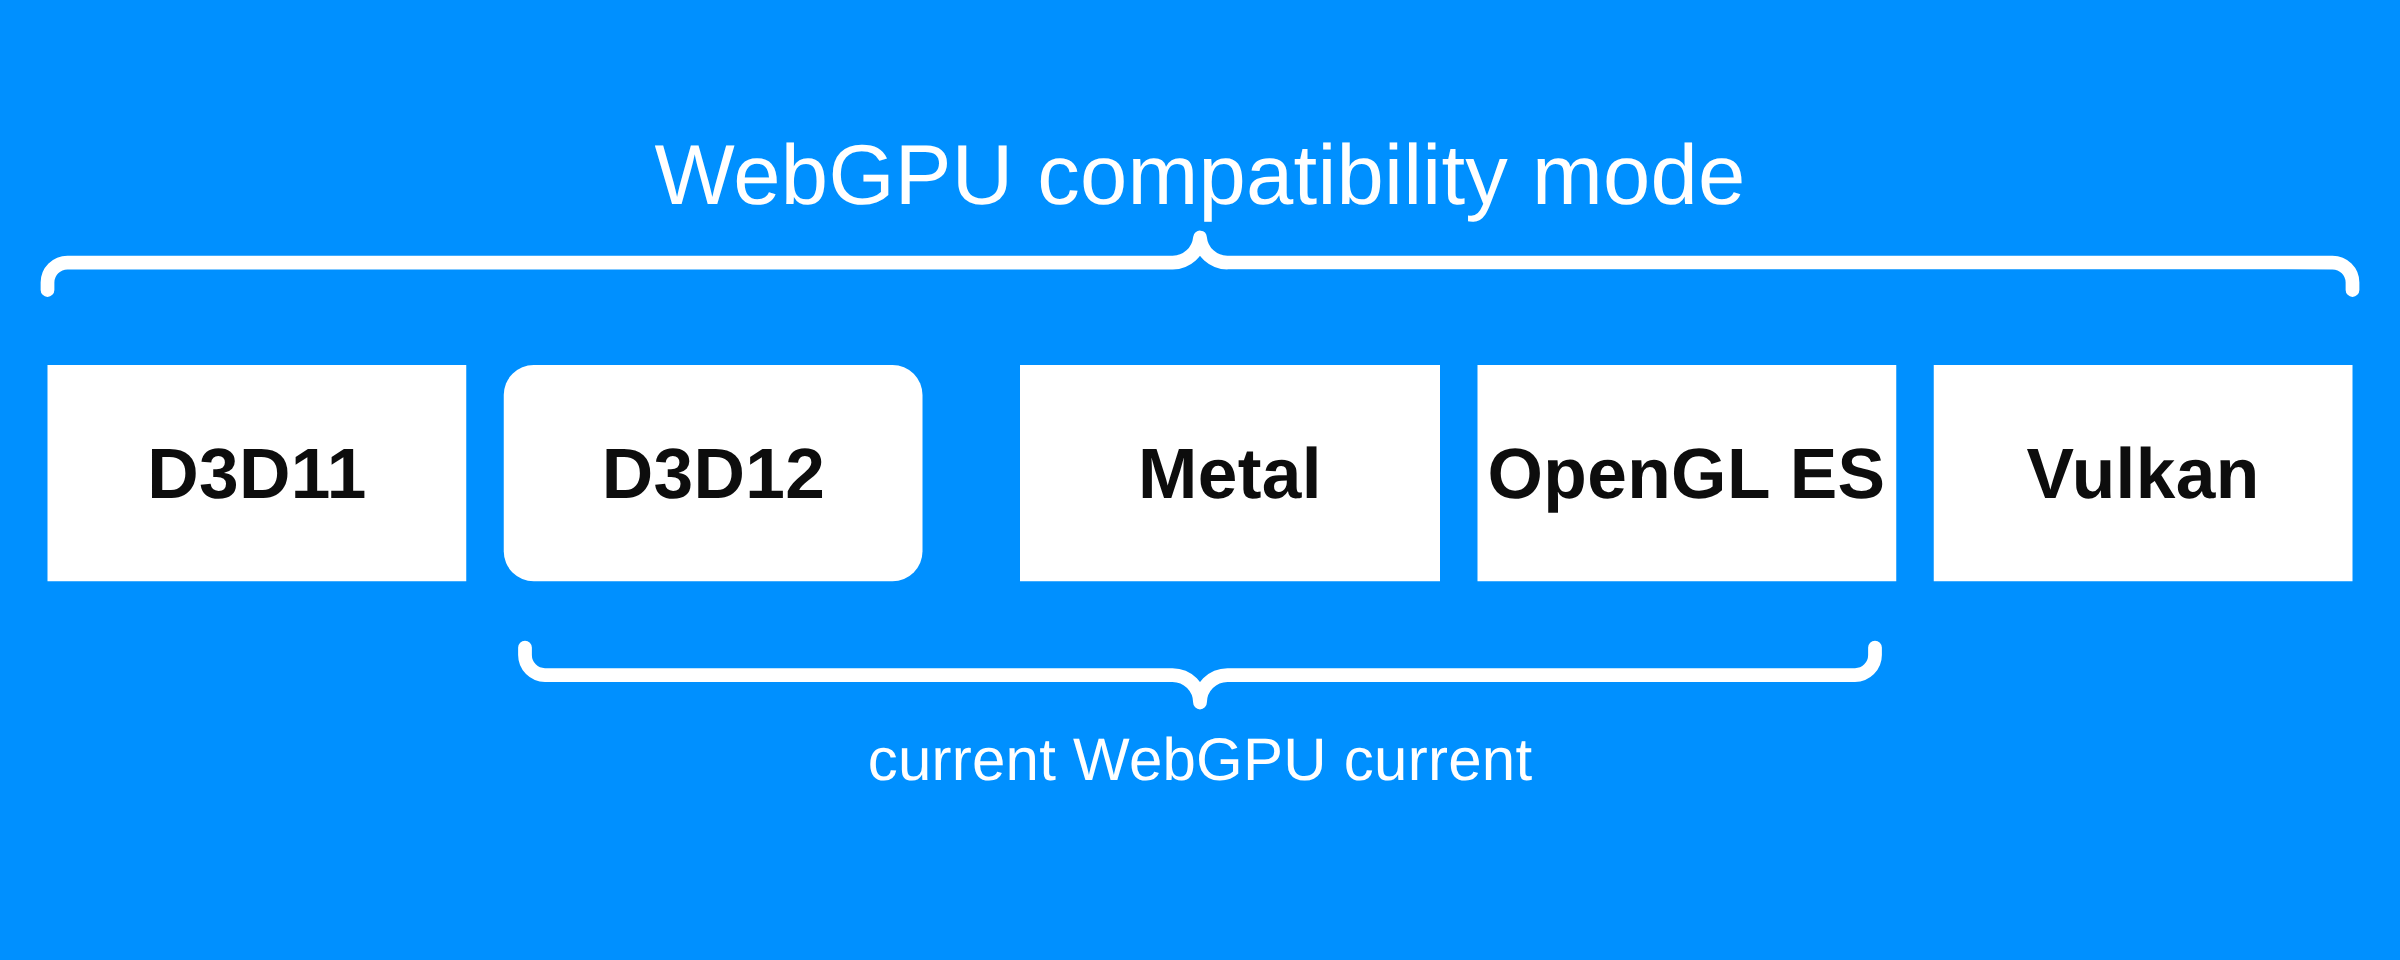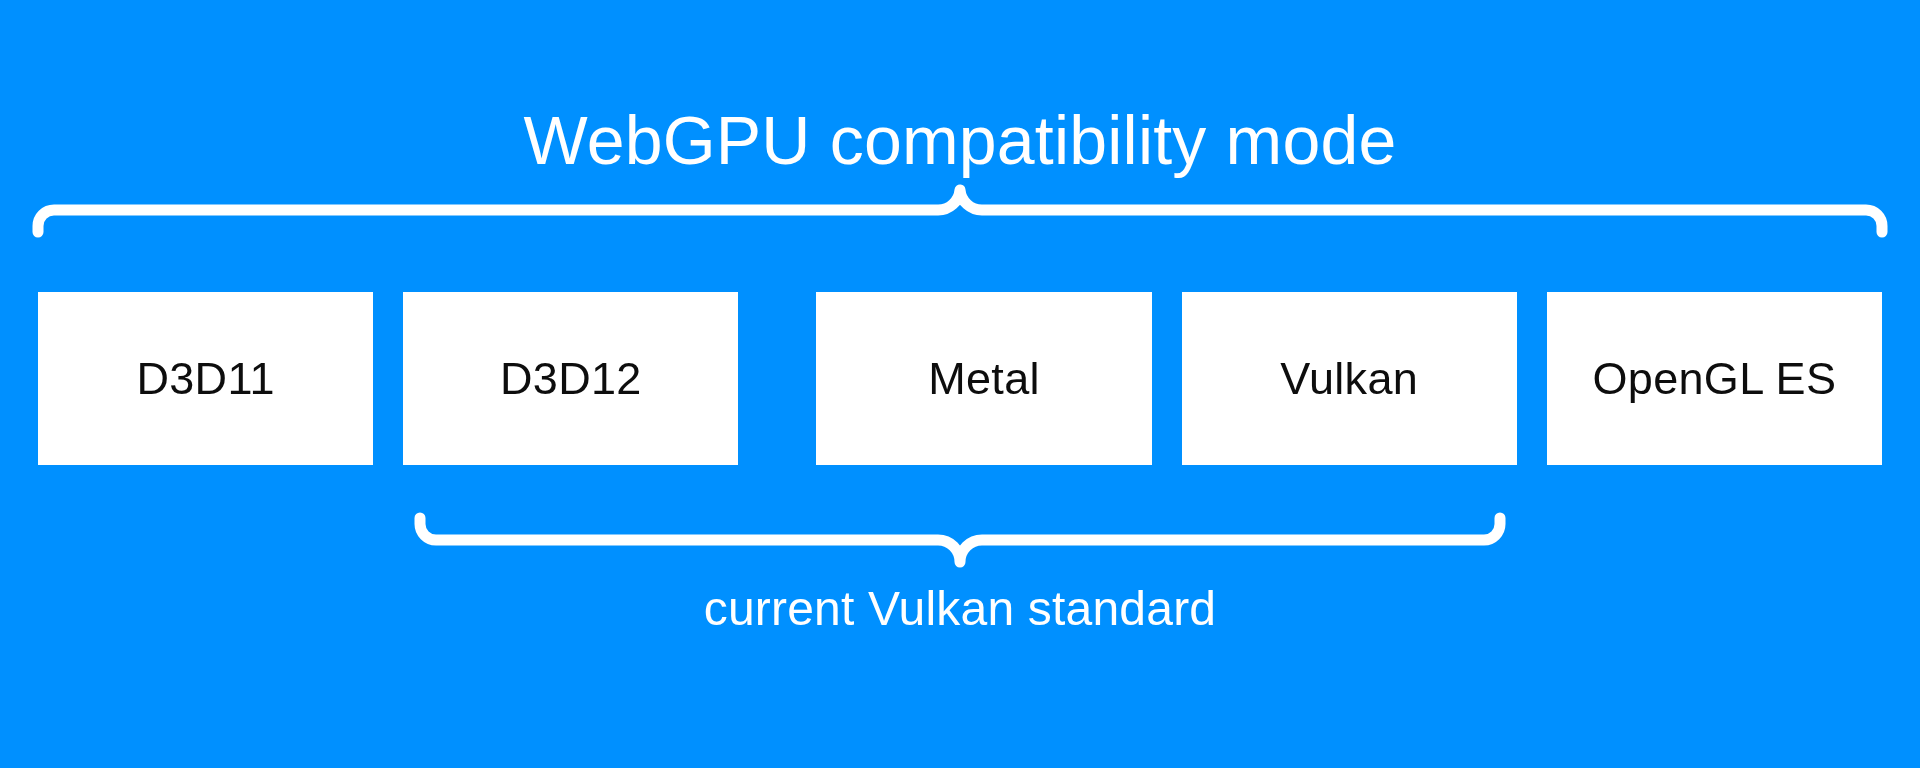--- a/index.html
+++ b/index.html
@@ -66,23 +66,23 @@
   }
   .api-box {
     background: #ffffff;
     display: flex;
     align-items: center;
     justify-content: center;
     height: 173px;
   }
   .api-box-label {
     color: #0d0d0d;
-    font-size: 45px;
+    font-size: 57px;
     line-height: 50px;
-    font-weight: 400;
+    font-weight: 700;
     letter-spacing: 0.3px;
     white-space: nowrap;
   }
 </style>
 </head>
 <body>
 
 <div id="canvas">
 
   <div class="bg"></div>
@@ -111,33 +111,33 @@
              A 16 16 0 0 0 1500 524
              L 1500 518" fill="none" stroke="#ffffff" stroke-width="11" stroke-linecap="round" stroke-linejoin="round"></path>
   </svg>
 
   <div id="box-row">
 
     <div class="api-box" style="width:346px;">
       <span class="api-box-label">D3D11</span>
     </div>
 
-    <div class="api-box" style="width:346px;">
+    <div class="api-box" style="width:346px;border-radius:24px;">
       <span class="api-box-label">D3D12</span>
     </div>
 
     <div class="api-box" style="width:346px;margin-left:48px;">
       <span class="api-box-label">Metal</span>
     </div>
 
     <div class="api-box" style="width:346px;">
-      <span class="api-box-label">Vulkan</span>
+      <span class="api-box-label">OpenGL ES</span>
     </div>
 
     <div class="api-box" style="width:346px;">
-      <span class="api-box-label">OpenGL ES</span>
+      <span class="api-box-label">Vulkan</span>
     </div>
 
   </div>
 
-  <div class="label" id="bottom-label">current Vulkan standard</div>
+  <div class="label" id="bottom-label">current WebGPU current</div>
 
 </div>
 
 </body></html>

